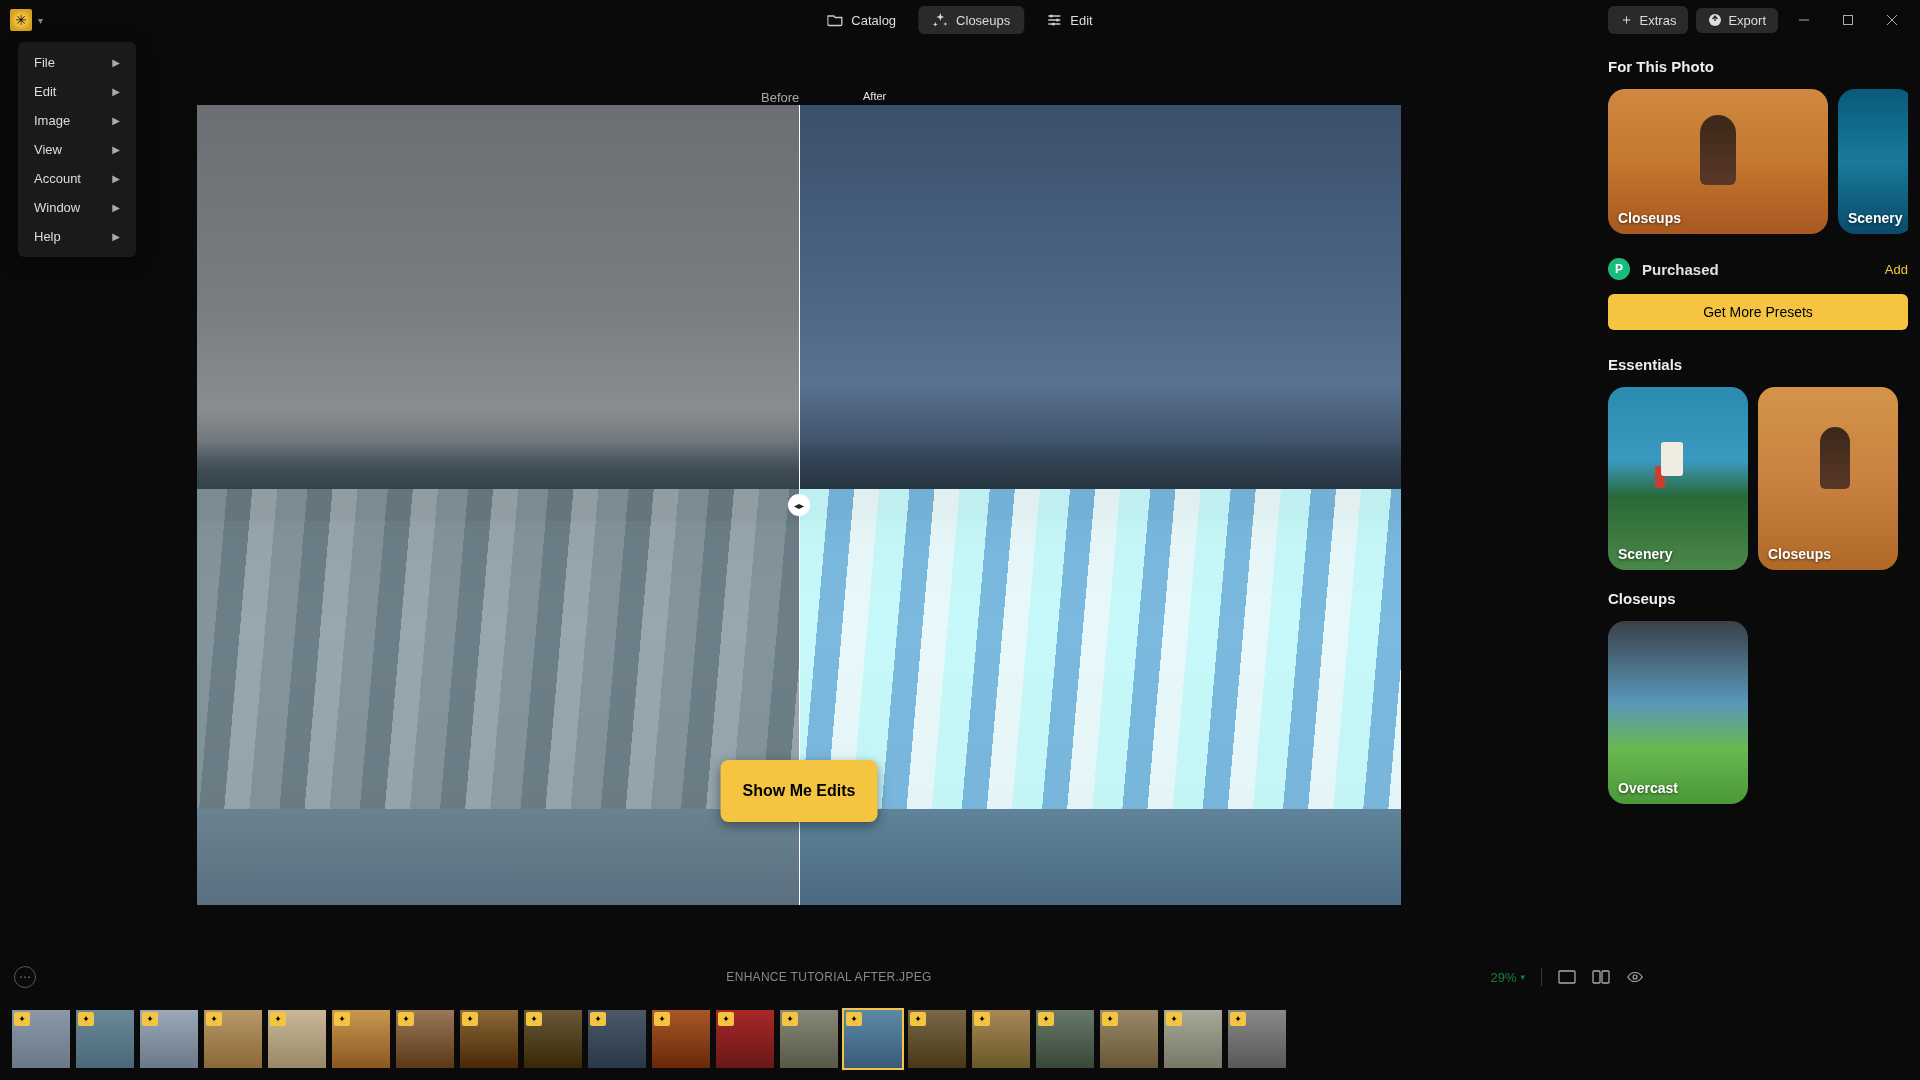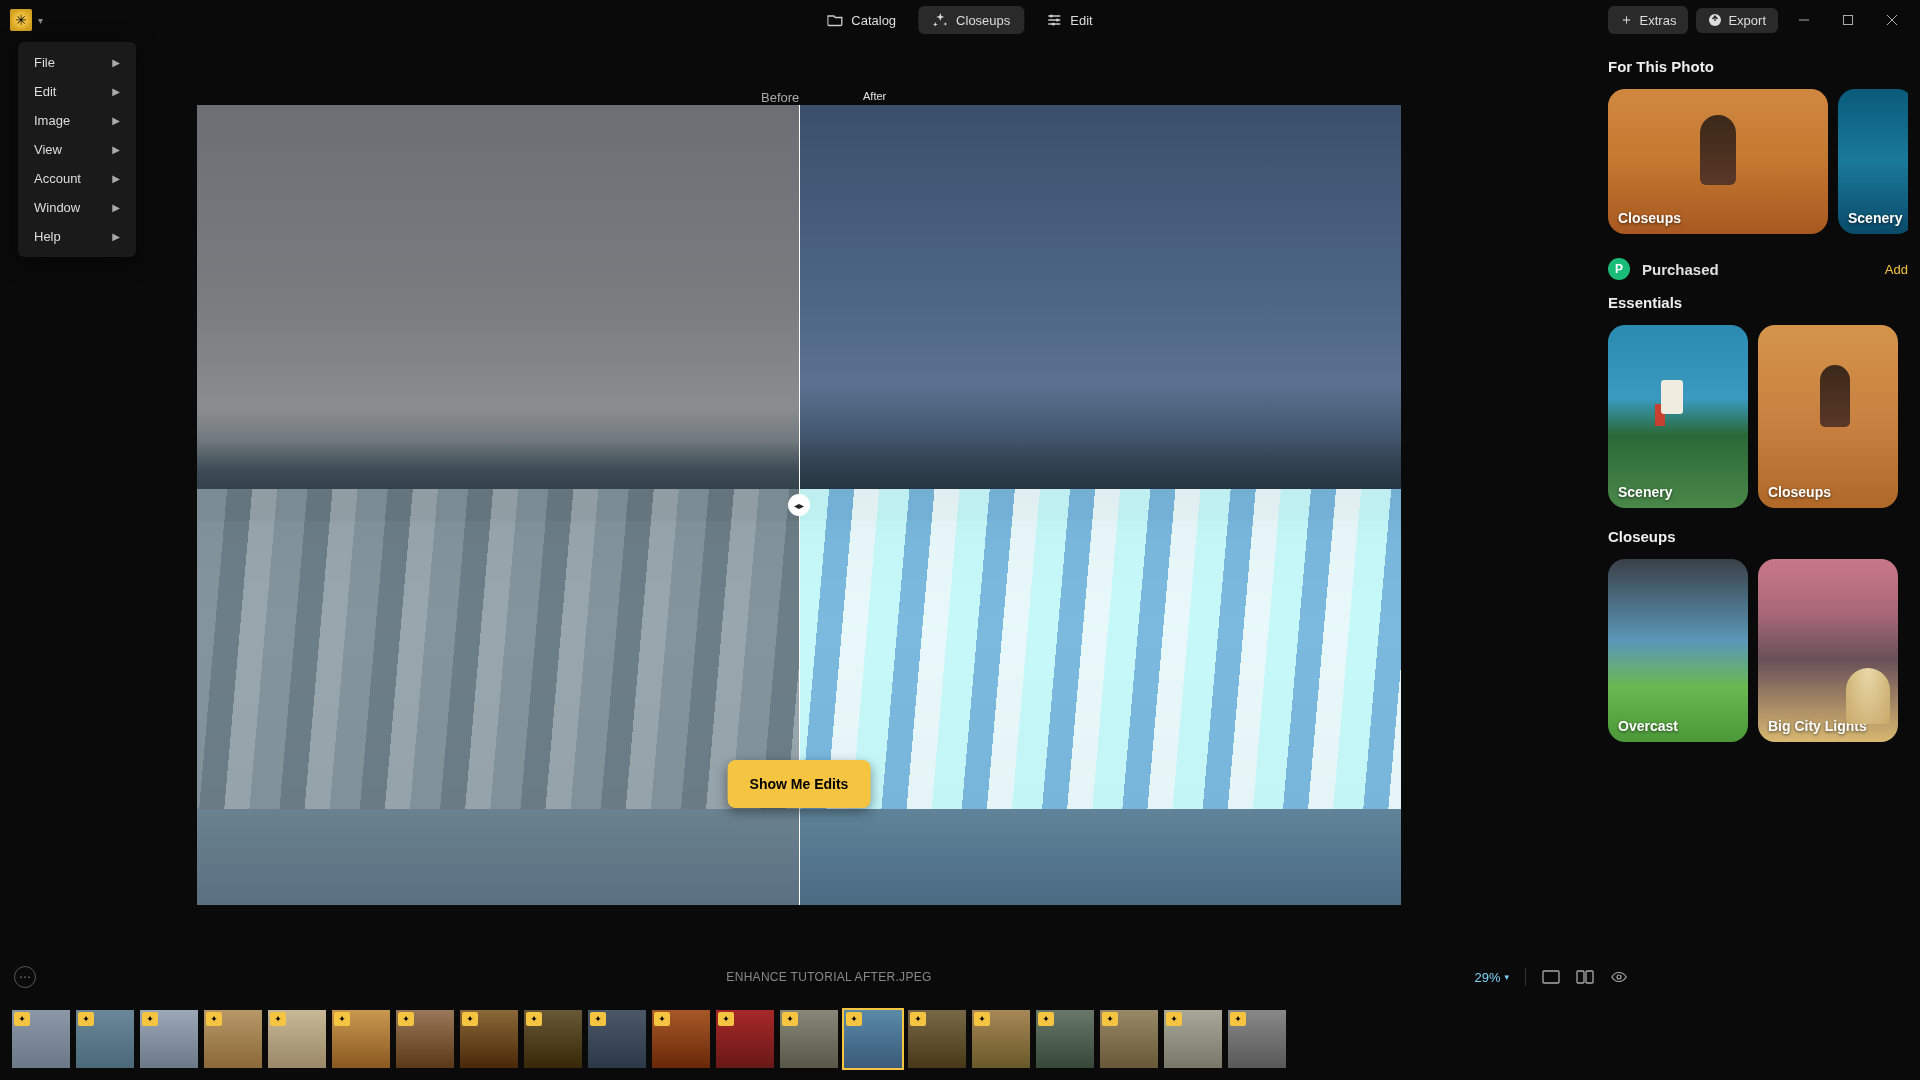--- a/index.html
+++ b/index.html
@@ -35,27 +35,27 @@
 .img-before { position:absolute; inset:0; width:50%; height:100%; background:linear-gradient(to bottom,#6b6e72 0%,#7a7d80 25%,#8a8d8f 38%,#4a5a64 48%,#6f8a98 55%,#8aa4b0 65%,#5a7080 100%); overflow:hidden; }
 .img-after { position:absolute; inset:0; left:50%; width:50%; height:100%; background:linear-gradient(to bottom,#3a4f6a 0%,#4a6282 20%,#5a7290 35%,#2a3a4a 48%,#6a92a8 55%,#8ab4c8 65%,#4a6a82 100%); overflow:hidden; }
 .ice-band { position:absolute; left:0; right:0; top:48%; height:40%; }
 .ice-before { background: repeating-linear-gradient(95deg,#9ab0ba 0 30px,#7a909a 30px 55px,#b8cad2 55px 80px); filter:brightness(0.85) contrast(0.9); opacity:0.9; }
 .ice-after { background: repeating-linear-gradient(95deg,#b8d8e8 0 30px,#7aa0b8 30px 55px,#d0e8f2 55px 80px); filter:brightness(1.1) contrast(1.15) saturate(1.3); opacity:0.92; }
 .mountain { position:absolute; left:0; right:0; top:42%; height:10%; background:linear-gradient(to bottom,transparent,#2a3842 40%,#1a2832); opacity:0.6; }
 
 .divider { position:absolute; left:50%; top:0; bottom:-80px; width:1px; background:#fff; }
 .divider-handle { position:absolute; left:50%; top:400px; transform:translate(-50%,-50%); width:22px; height:22px; border-radius:50%; background:#fff; display:flex; align-items:center; justify-content:center; font-size:10px; color:#222; cursor:ew-resize; }
 
-.edits-btn { position:absolute; left:50%; top:655px; transform:translateX(-50%); background:#f5c542; color:#000; font-weight:600; font-size:14px; padding:16px 22px; border-radius:8px; cursor:pointer; box-shadow:0 4px 12px rgba(0,0,0,0.4); }
+.edits-btn { position:absolute; left:50%; top:655px; transform:translateX(-50%); background:#f5c542; color:#000; font-weight:600; font-size:16px; padding:22px 22px; border-radius:8px; cursor:pointer; box-shadow:0 4px 12px rgba(0,0,0,0.4); }
 
 
 .bottom-info { position:absolute; left:0; right:262px; bottom:86px; height:34px; display:flex; align-items:center; padding:0 14px; }
 .dots-btn { width:22px; height:22px; border:1px solid #555; border-radius:50%; display:flex; align-items:center; justify-content:center; color:#888; font-size:12px; cursor:pointer; }
 .file-name { position:absolute; left:50%; transform:translateX(-50%); color:#888; font-size:12px; letter-spacing:0.3px; }
-.zoom-group { position:absolute; right:30px; display:flex; align-items:center; gap:16px; color:#7dd3fc; font-size:13px; }
+.zoom-group { position:absolute; right:14px; display:flex; align-items:center; gap:16px; color:#15803d; font-size:13px; }
 .zoom { display:flex; align-items:center; gap:4px; cursor:pointer; }
 .vsep { width:1px; height:18px; background:#333; }
 .icon-sq { width:18px; height:18px; display:flex; align-items:center; justify-content:center; cursor:pointer; }
 
 
 .filmstrip { position:absolute; left:10px; right:262px; bottom:10px; height:62px; display:flex; gap:2px; overflow:hidden; }
 .thumb { position:relative; width:62px; height:62px; flex-shrink:0; cursor:pointer; border:2px solid transparent; }
 .thumb.sel { border-color:#f5c542; }
 .thumb-badge { position:absolute; top:2px; left:2px; width:16px; height:14px; background:#f5c542; border-radius:2px; display:flex; align-items:center; justify-content:center; font-size:9px; color:#000; }
 .thumb-img { width:100%; height:100%; }
@@ -334,33 +334,31 @@
     <div class="card card-cut bg-scenery-cut">
         <span class="card-label">Scenery</span>
       </div>
   </div>
 
   <div class="purchased-row">
     <div class="p-badge">P</div>
     <div class="p-label">Purchased</div>
     <div class="add-link">Add</div>
   </div>
+  <div class="get-more">Get More Presets</div>
 
   <div class="sec-title">Essentials</div>
   <div class="grid2">
     <div class="card card-tall bg-scenery">
         <span class="card-label">Scenery</span>
       </div>
     <div class="card card-tall bg-closeups2">
         <span class="card-label">Closeups</span>
       </div>
   </div>
 
   <div class="sec-title">Closeups</div>
   <div class="grid2">
     <div class="card card-land bg-overcast">
         <span class="card-label">Overcast</span>
       </div>
-    <div class="card card-land bg-city">
-        <span class="card-label">Big City Lights</span>
-      </div>
   </div>
 </div>
 
 </body></html>

